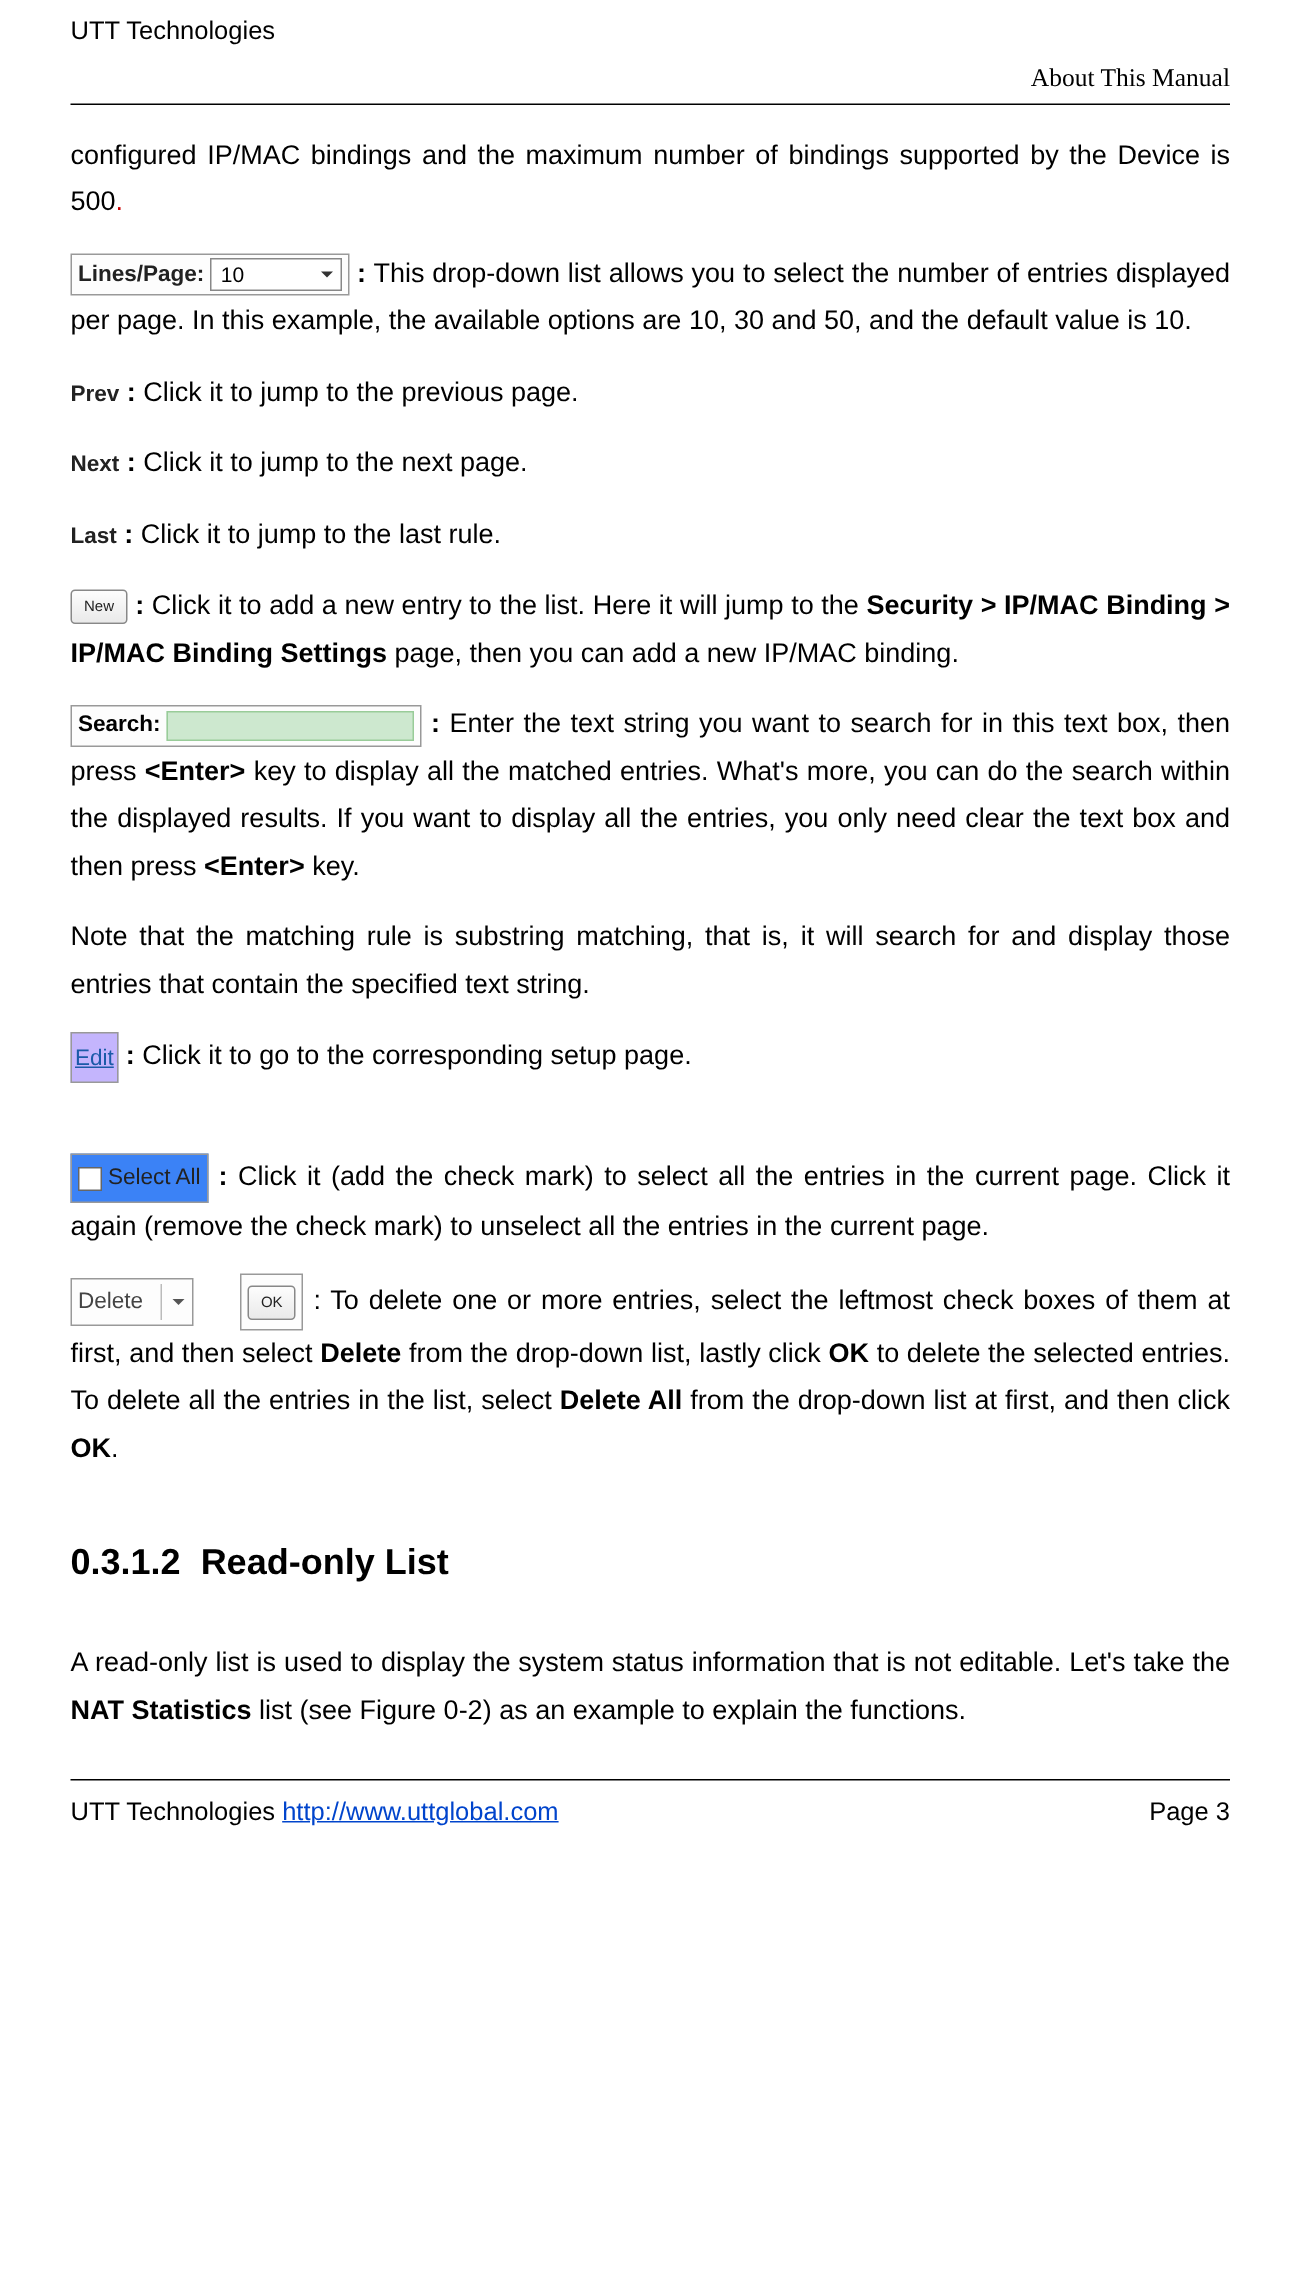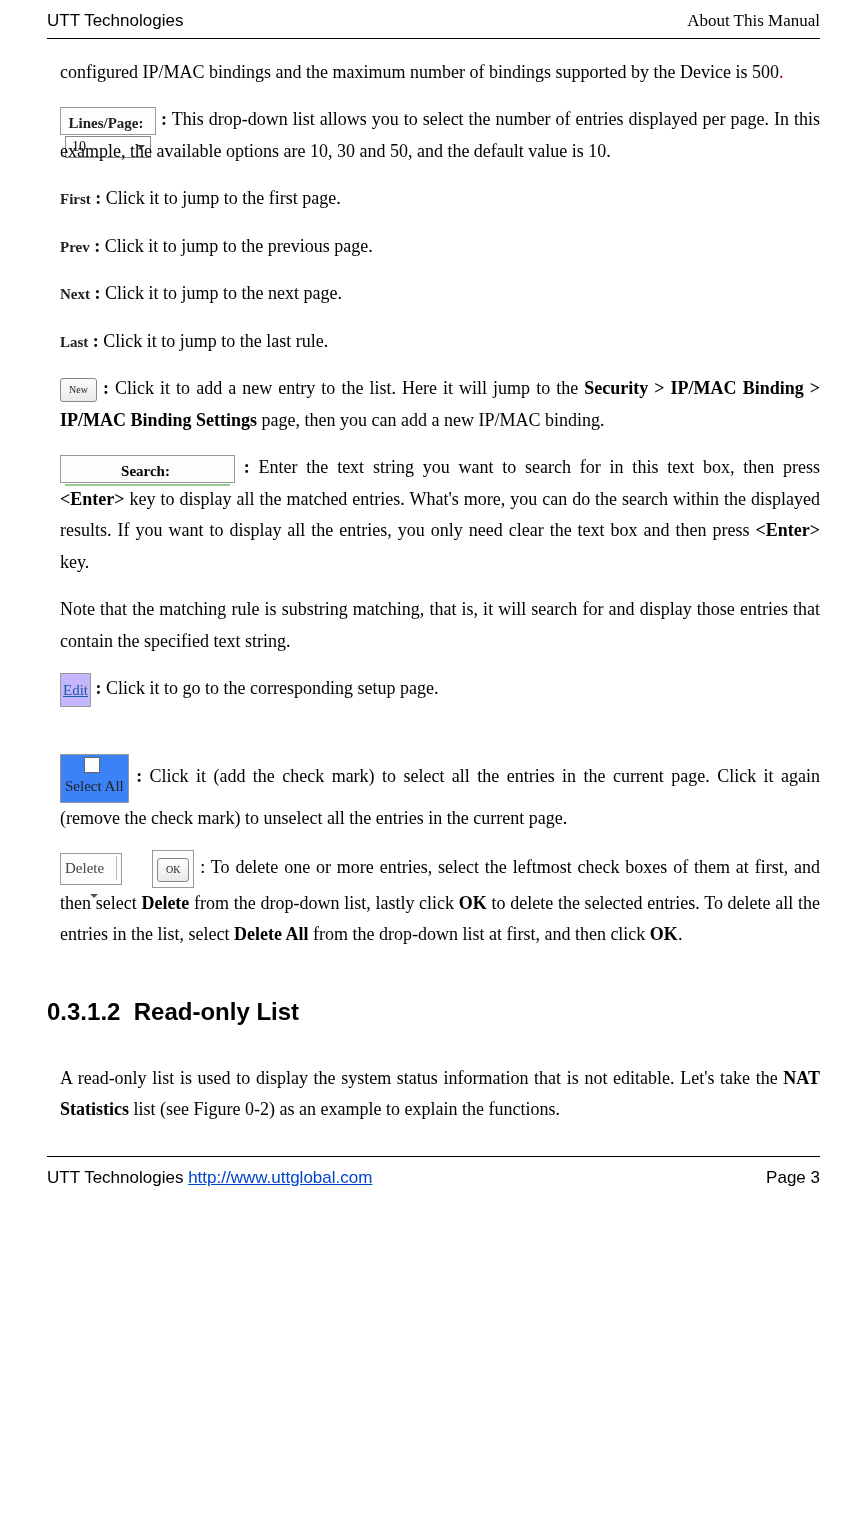--- a/index.html
+++ b/index.html
@@ -19,34 +19,33 @@
     }
     .header {
       display: flex;
       justify-content: space-between;
       padding: 6px 0 2px 0;
       border-bottom: 1.5px solid #000;
       font-size: 17px;
     }
     .header-right {
       font-family: Georgia, serif;
+      margin-top: 31px;
     }
     .content {
       padding-top: 18px;
       text-align: justify;
     }
     .content p {
-      margin: 0 0 16px 13px;
-      font-family: Liberation Serif, serif;
+      margin: 0 0 16px 0;
     }
     .red-dot { color: #cc0000; }
     .inline-widget {
       display: inline-block;
       vertical-align: middle;
-      flex-direction: column;
     }
     .lines-per-widget {
       border: 1px solid #999;
       background: #fdfdfd;
       padding: 2px 4px;
       display: inline-flex;
       align-items: center;
       height: 28px;
       box-sizing: border-box;
     }
@@ -211,24 +210,20 @@
           <span class="arrow">
             <svg width="10" height="10" viewBox="0 0 10 10">
                 <path d="M1 3 L5 7 L9 3 Z" fill="#333"></path>
               </svg>
           </span>
         </span>
       </span>
       <span class="bold"> :</span><span> This drop-down list allows you to select the number of entries displayed per page. In this example, the available options are 10, 30 and 50, and the default value is 10.</span>
     </p>
 
-    <p>
-      <span class="pager-label">First</span>
-      <span class="bold"> :</span><span> Click it to jump to the first page.</span>
-    </p>
 
     <p>
       <span class="pager-label">Prev</span>
       <span class="bold"> :</span><span> Click it to jump to the previous page.</span>
     </p>
 
     <p>
       <span class="pager-label">Next</span>
       <span class="bold"> :</span><span> Click it to jump to the next page.</span>
     </p>

